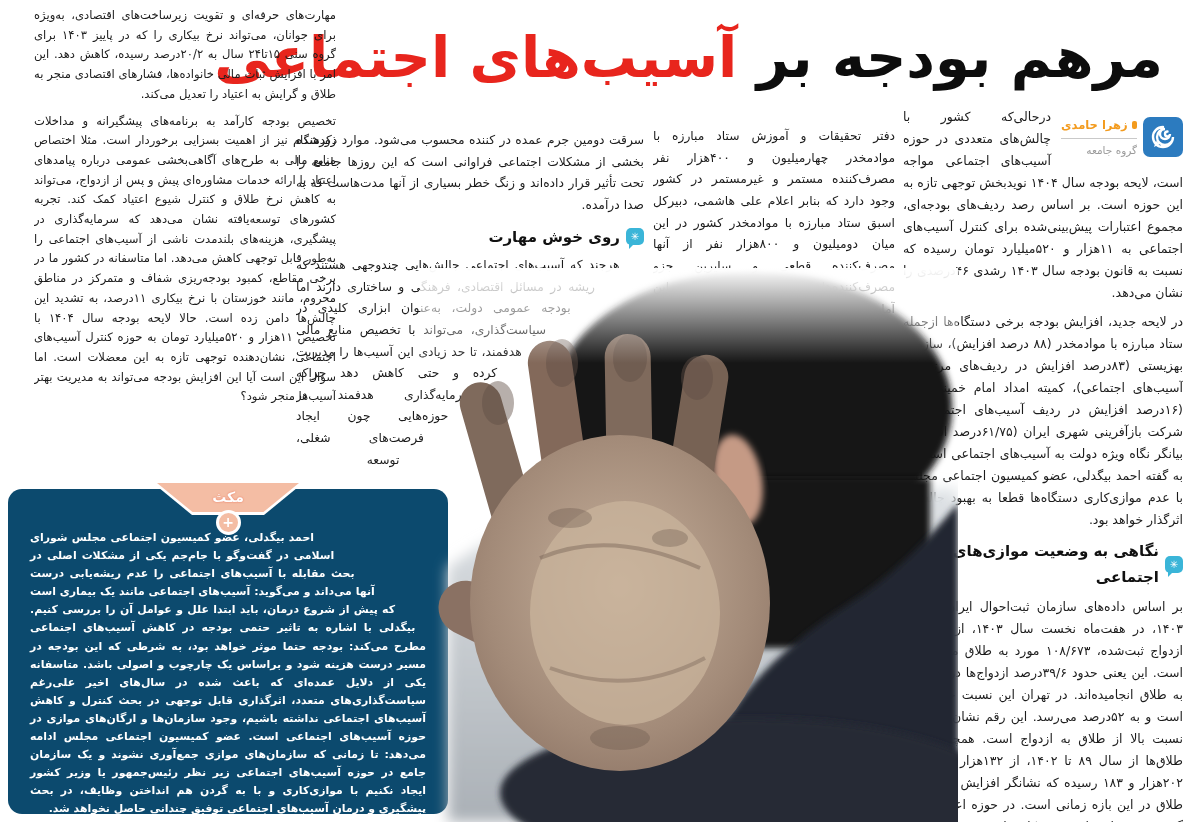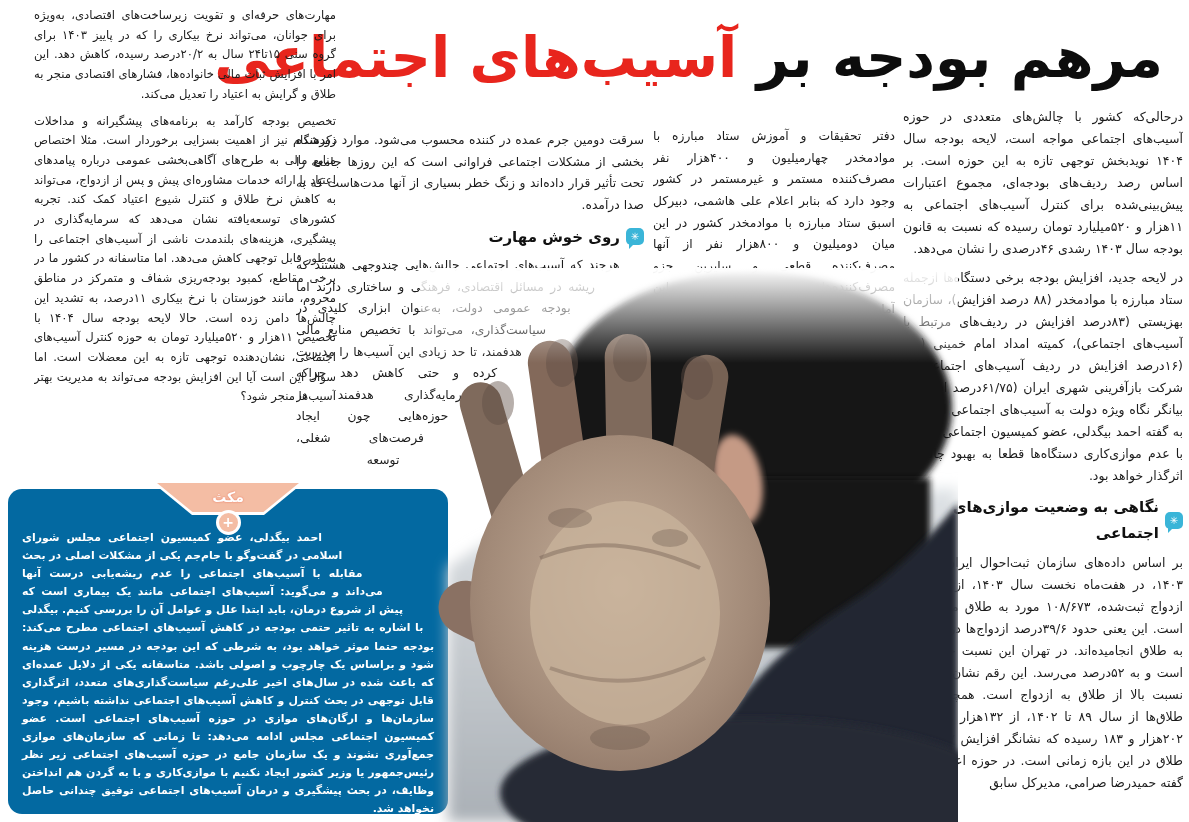--- a/index.html
+++ b/index.html
@@ -49,21 +49,21 @@
   .cut-col3 { float:left; width:260px; height:230px;
     shape-outside:polygon(100% 0, 100% 100%, 0 100%); }
   .cut-box  { float:left; width:112px; height:100px;
     shape-outside:polygon(0 0, 100% 0, 0 100%); }
   
   .cut-col3 { float:right; shape-outside:polygon(100% 0, 0 100%, 100% 100%); }
   .cut-box  { float:right; shape-outside:polygon(100% 0, 0 0, 100% 100%); }
 
   
   .mokth { position:absolute; left:8px; top:489px; width:440px; height:325px;
-    background:#0369a1; border-radius:14px; z-index:2; padding:40px 14px 14px; }
+    background:#0c4a6e; border-radius:14px; z-index:2; padding:40px 22px 14px; }
   .badge-wrap { position:absolute; top:-6px; left:50%; transform:translateX(-50%);
     width:170px; text-align:center; }
   .badge-trap-outer { position:relative; width:150px; height:32px; margin:0 auto;
     background:#ffffff; clip-path:polygon(0 0,100% 0,74% 100%,26% 100%); }
   .badge-trap-inner { position:absolute; left:4px; top:0; right:4px; bottom:3px;
     background:#f4bda4; clip-path:polygon(0 0,100% 0,75% 100%,25% 100%);
     color:#fff; font-weight:bold; font-size:14px; line-height:28px;
     text-shadow:0 0 2px #e86a50; }
   .badge-plus { position:relative; width:25px; height:25px; margin:-5px auto 0;
     background:#f4bda4; border:3px solid #fff; border-radius:50%;
@@ -83,20 +83,36 @@
 
 <div class="page">
 
 
   <div class="headline">
     <span class="hl-lead">مرهم بودجه بر</span>
     <span class="hl-accent"> آسیب‌های اجتماعی</span>
   </div>
 
   <div class="col col1">
+    <div class="byline-card">
+      <div class="jj-logo">
+        <svg width="28" height="28" viewBox="0 0 28 28">
+          <path d="M14 4 a10 10 0 1 0 10 10 a8 8 0 1 1 -8 -8 a5 5 0 1 0 5 5 a2.5 2.5 0 1 1 -2.5 -2.5" fill="none" stroke="#ffffff" stroke-width="2.4" stroke-linecap="round"></path>
+          <path d="M5 24 L11 21 L7 18 Z" fill="#ffffff"></path>
+        </svg>
+      </div>
+      <div class="byline-text">
+        <div class="byline-name">
+          <span class="byline-bullet"></span>
+          <span>زهرا حامدی</span>
+        </div>
+        <hr class="byline-div">
+        <div class="byline-group">گروه جامعه</div>
+      </div>
+    </div>
     <p class="para">درحالی‌که کشور با چالش‌های متعددی در حوزه آسیب‌های اجتماعی مواجه است، لایحه بودجه سال ۱۴۰۴ نویدبخش توجهی تازه به این حوزه است. بر اساس رصد ردیف‌های بودجه‌ای، مجموع اعتبارات پیش‌بینی‌شده برای کنترل آسیب‌های اجتماعی به ۱۱هزار و ۵۲۰میلیارد تومان رسیده که نسبت به قانون بودجه سال ۱۴۰۳ رشدی ۴۶درصدی را نشان می‌دهد.</p>
     <p class="para">در لایحه جدید، افزایش بودجه برخی دستگاه‌ها ازجمله ستاد مبارزه با موادمخدر (۸۸ درصد افزایش)، سازمان بهزیستی (۸۳درصد افزایش در ردیف‌های مرتبط با آسیب‌های اجتماعی)، کمیته امداد امام خمینی (ره) (۱۶درصد افزایش در ردیف آسیب‌های اجتماعی) و شرکت بازآفرینی شهری ایران (۶۱/۷۵درصد افزایش) بیانگر نگاه ویژه دولت به آسیب‌های اجتماعی است که به گفته احمد بیگدلی، عضو کمیسیون اجتماعی مجلس با عدم موازی‌کاری دستگاه‌ها قطعا به بهبود چالش‌ها اثرگذار خواهد بود.</p>
     <div class="subhead">
       <span class="bubble-icon">✳</span>
       <span>نگاهی به وضعیت موازی‌های اجتماعی</span>
     </div>
     <p class="para">بر اساس داده‌های سازمان ثبت‌احوال ایران تا پاییز ۱۴۰۳، در هفت‌ماه نخست سال ۱۴۰۳، از ۲۷۴/۵۹۶ ازدواج ثبت‌شده، ۱۰۸/۶۷۳ مورد به طلاق منجر شده است. این یعنی حدود ۳۹/۶درصد ازدواج‌ها در این بازه به طلاق انجامیده‌اند. در تهران این نسبت حتی بالاتر است و به ۵۲درصد می‌رسد. این رقم نشان‌دهنده یک نسبت بالا از طلاق به ازدواج است. همچنین تعداد طلاق‌ها از سال ۸۹ تا ۱۴۰۲، از ۱۳۲هزار و ۷۰۰ به ۲۰۲هزار و ۱۸۳ رسیده که نشانگر افزایش ۴۷درصدی طلاق در این بازه زمانی است. در حوزه اعتیاد نیز به گفته حمیدرضا صرامی، مدیرکل سابق</p>
   </div>
 
   <div class="col col2">

